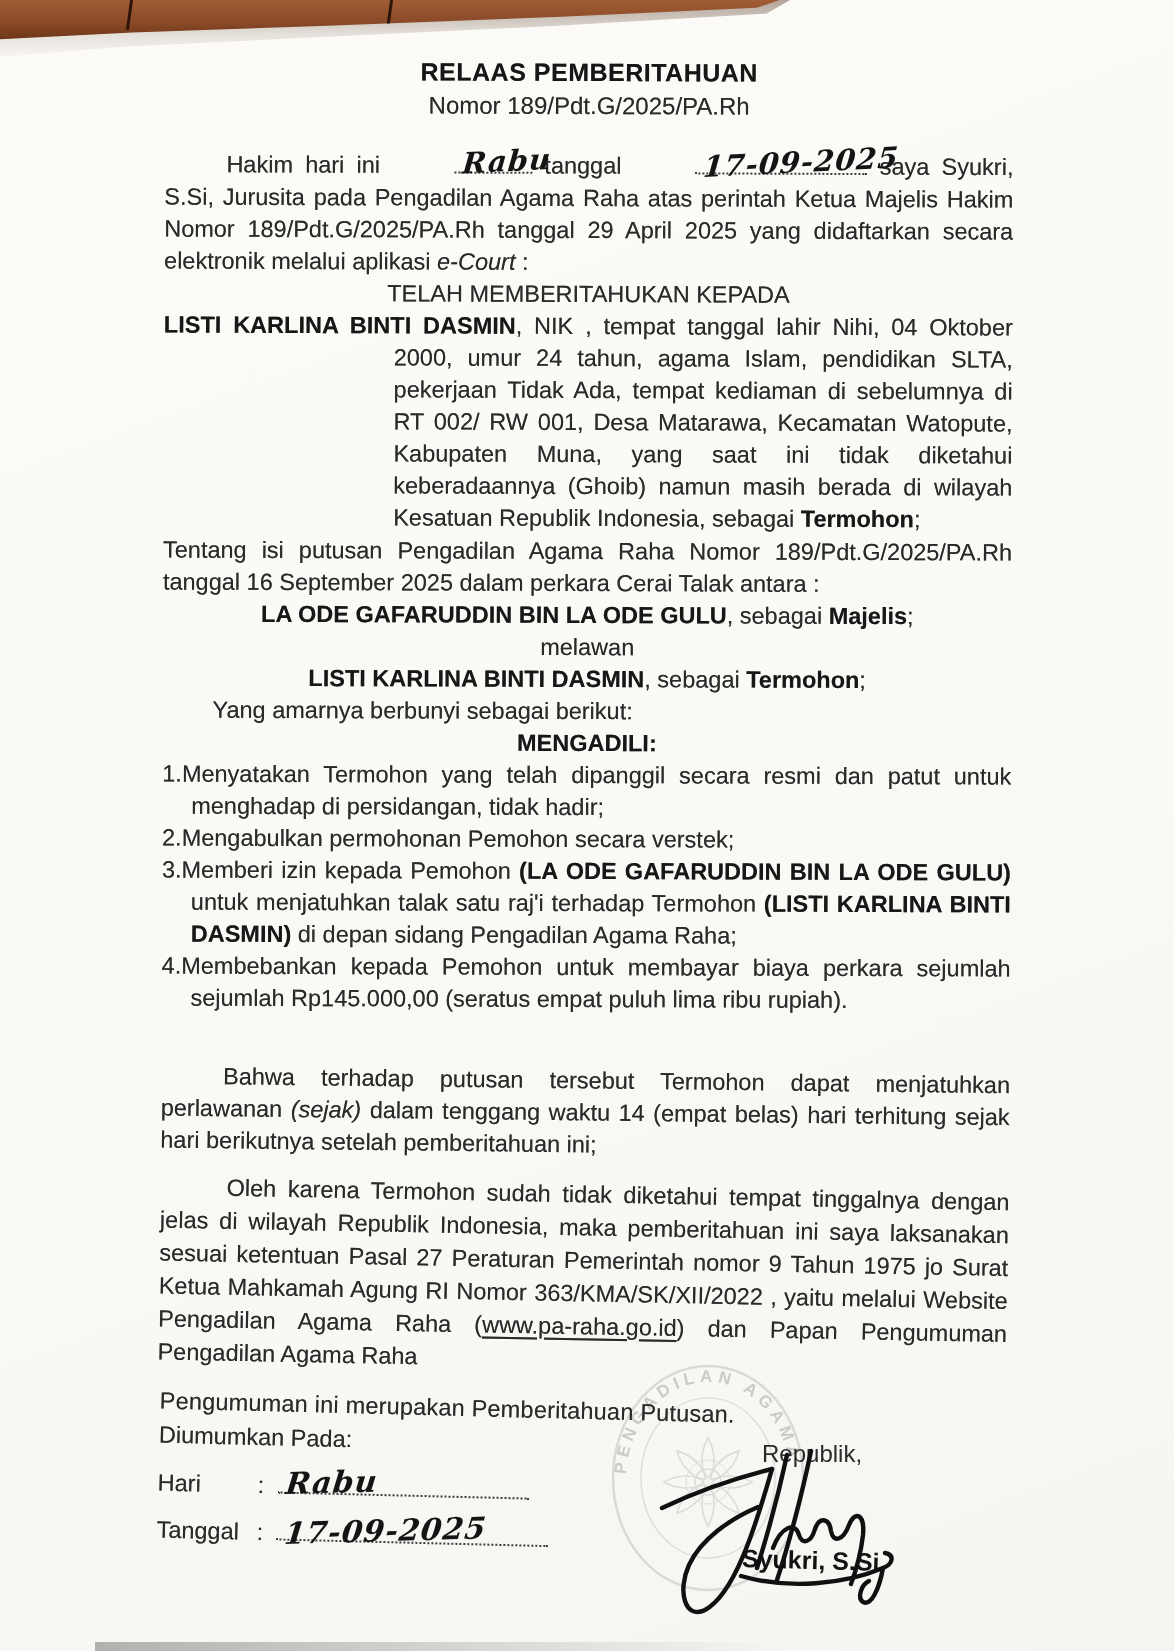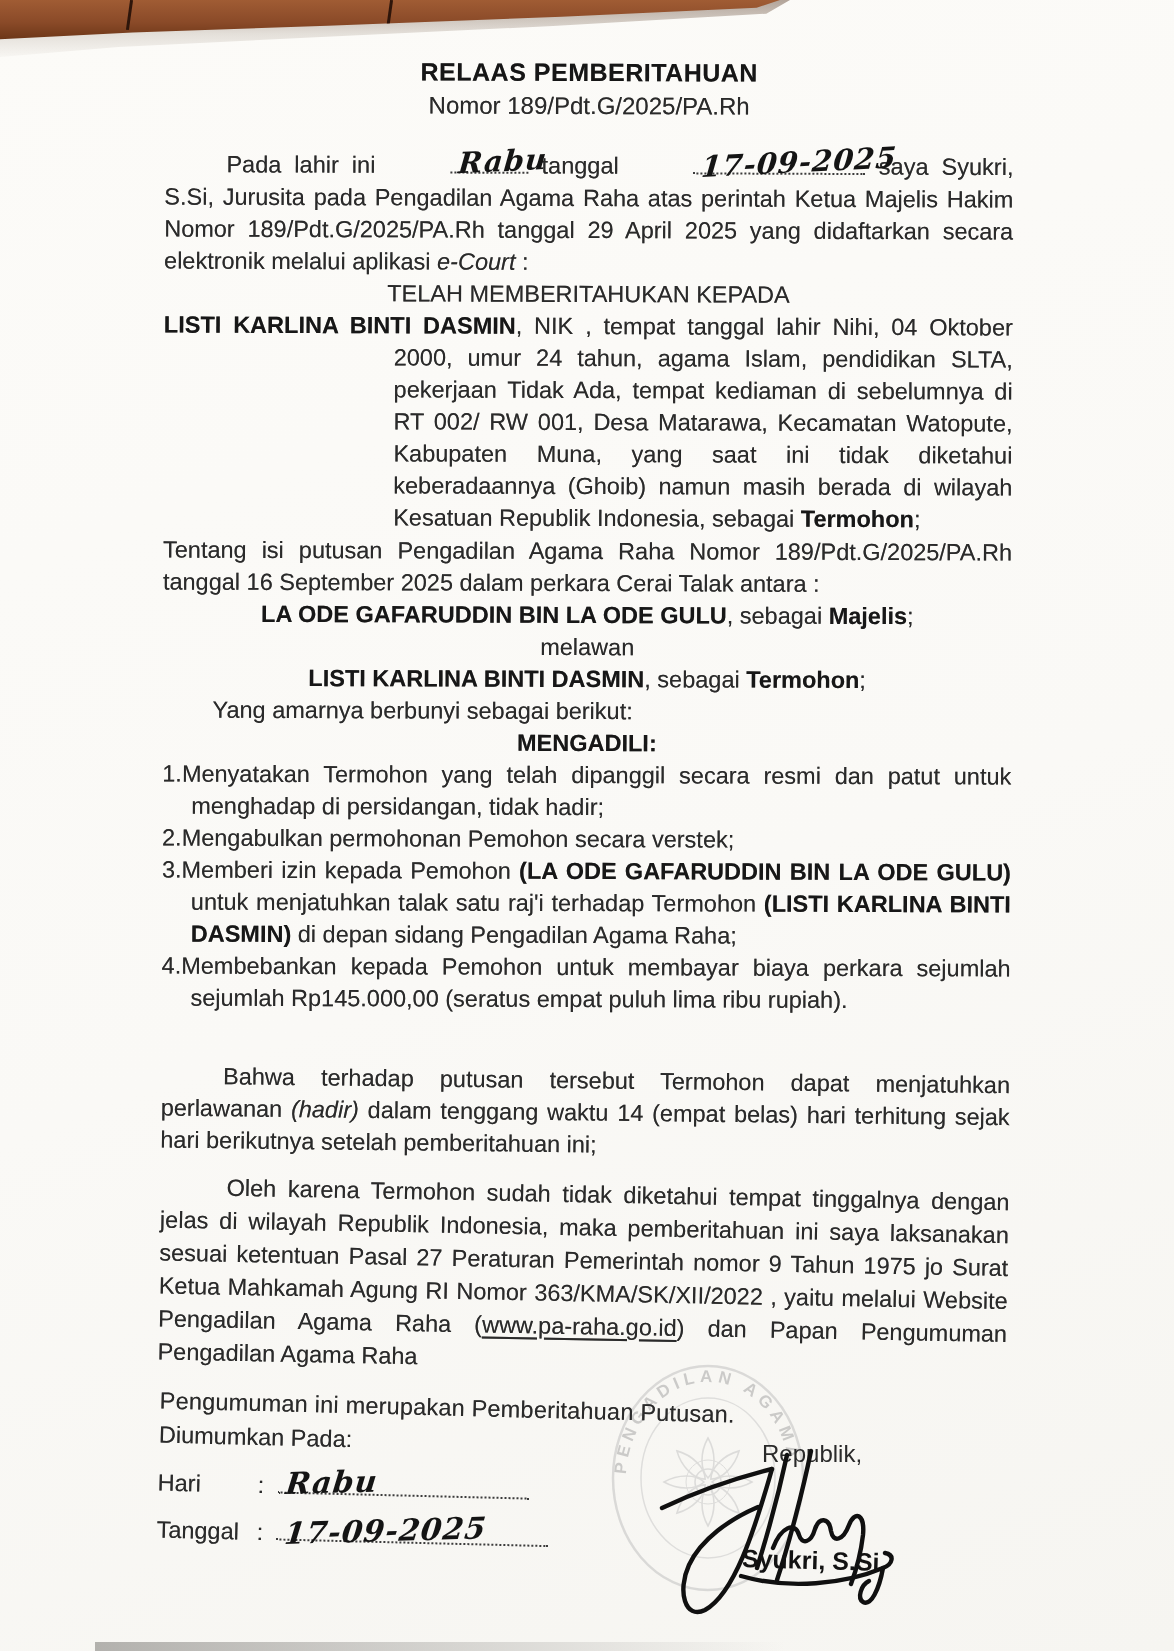--- a/index.html
+++ b/index.html
@@ -80,21 +80,21 @@
       <circle r="13"></circle>
         <circle r="22" stroke-width="1"></circle>
     </g>
   </svg>
 
   <div class="doc">
     <p class="center title">RELAAS PEMBERITAHUAN</p>
     <p class="center number">Nomor 189/Pdt.G/2025/PA.Rh</p>
 
     <p class="justify intro">
-      <span>Pada lahir ini</span>
+      <span>Hakim hari ini</span>
       <span class="fill"><span class="hw">Rabu</span><span class="leader" style="width:78px"></span></span>
       <span>tanggal</span>
       <span class="fill"><span class="hw">17-09-2025</span><span class="leader" style="width:172px"></span></span>
       <span>saya Syukri, S.Si, Jurusita pada Pengadilan Agama Raha atas perintah Ketua Majelis Hakim Nomor 189/Pdt.G/2025/PA.Rh tanggal 29 April 2025 yang didaftarkan secara elektronik melalui aplikasi</span>
       <span class="it">e-Court</span>
       <span>:</span>
     </p>
 
     <p class="center">TELAH MEMBERITAHUKAN KEPADA</p>
 
@@ -116,21 +116,21 @@
     <p class="center b">MENGADILI:</p>
 
     <div class="list">
       <p class="justify"><span>1.</span><span>Menyatakan Termohon yang telah dipanggil secara resmi dan patut untuk menghadap di persidangan, tidak hadir;</span></p>
       <p class="justify"><span>2.</span><span>Mengabulkan permohonan Pemohon secara verstek;</span></p>
       <p class="justify"><span>3.</span><span>Memberi izin kepada Pemohon </span><b>(LA ODE GAFARUDDIN BIN LA ODE GULU)</b><span> untuk menjatuhkan talak satu raj'i terhadap Termohon </span><b>(LISTI KARLINA BINTI DASMIN)</b><span> di depan sidang Pengadilan Agama Raha;</span></p>
       <p class="justify"><span>4.</span><span>Membebankan kepada Pemohon untuk membayar biaya perkara sejumlah sejumlah Rp145.000,00 (seratus empat puluh lima ribu rupiah).</span></p>
     </div>
 
     <p class="justify bahwa">
-      <span>Bahwa terhadap putusan tersebut Termohon dapat menjatuhkan perlawanan </span><span class="it">(hadir)</span><span> dalam tenggang waktu 14 (empat belas) hari terhitung sejak hari berikutnya setelah pemberitahuan ini;</span>
+      <span>Bahwa terhadap putusan tersebut Termohon dapat menjatuhkan perlawanan </span><span class="it">(sejak)</span><span> dalam tenggang waktu 14 (empat belas) hari terhitung sejak hari berikutnya setelah pemberitahuan ini;</span>
     </p>
 
     <p class="justify oleh">
       <span>Oleh karena  Termohon sudah tidak diketahui tempat tinggalnya dengan jelas di wilayah Republik Indonesia, maka pemberitahuan ini saya laksanakan sesuai ketentuan Pasal 27 Peraturan Pemerintah nomor 9 Tahun 1975 jo Surat Ketua Mahkamah Agung RI Nomor 363/KMA/SK/XII/2022 , yaitu melalui Website Pengadilan Agama Raha (</span><span class="url">www.pa-raha.go.id</span><span>)  dan  Papan Pengumuman Pengadilan Agama Raha</span>
     </p>
 
     <div class="announce-block">
       <p class="announce">Pengumuman   ini merupakan Pemberitahuan Putusan.</p>
       <p class="diumumkan">Diumumkan   Pada:</p>
 

